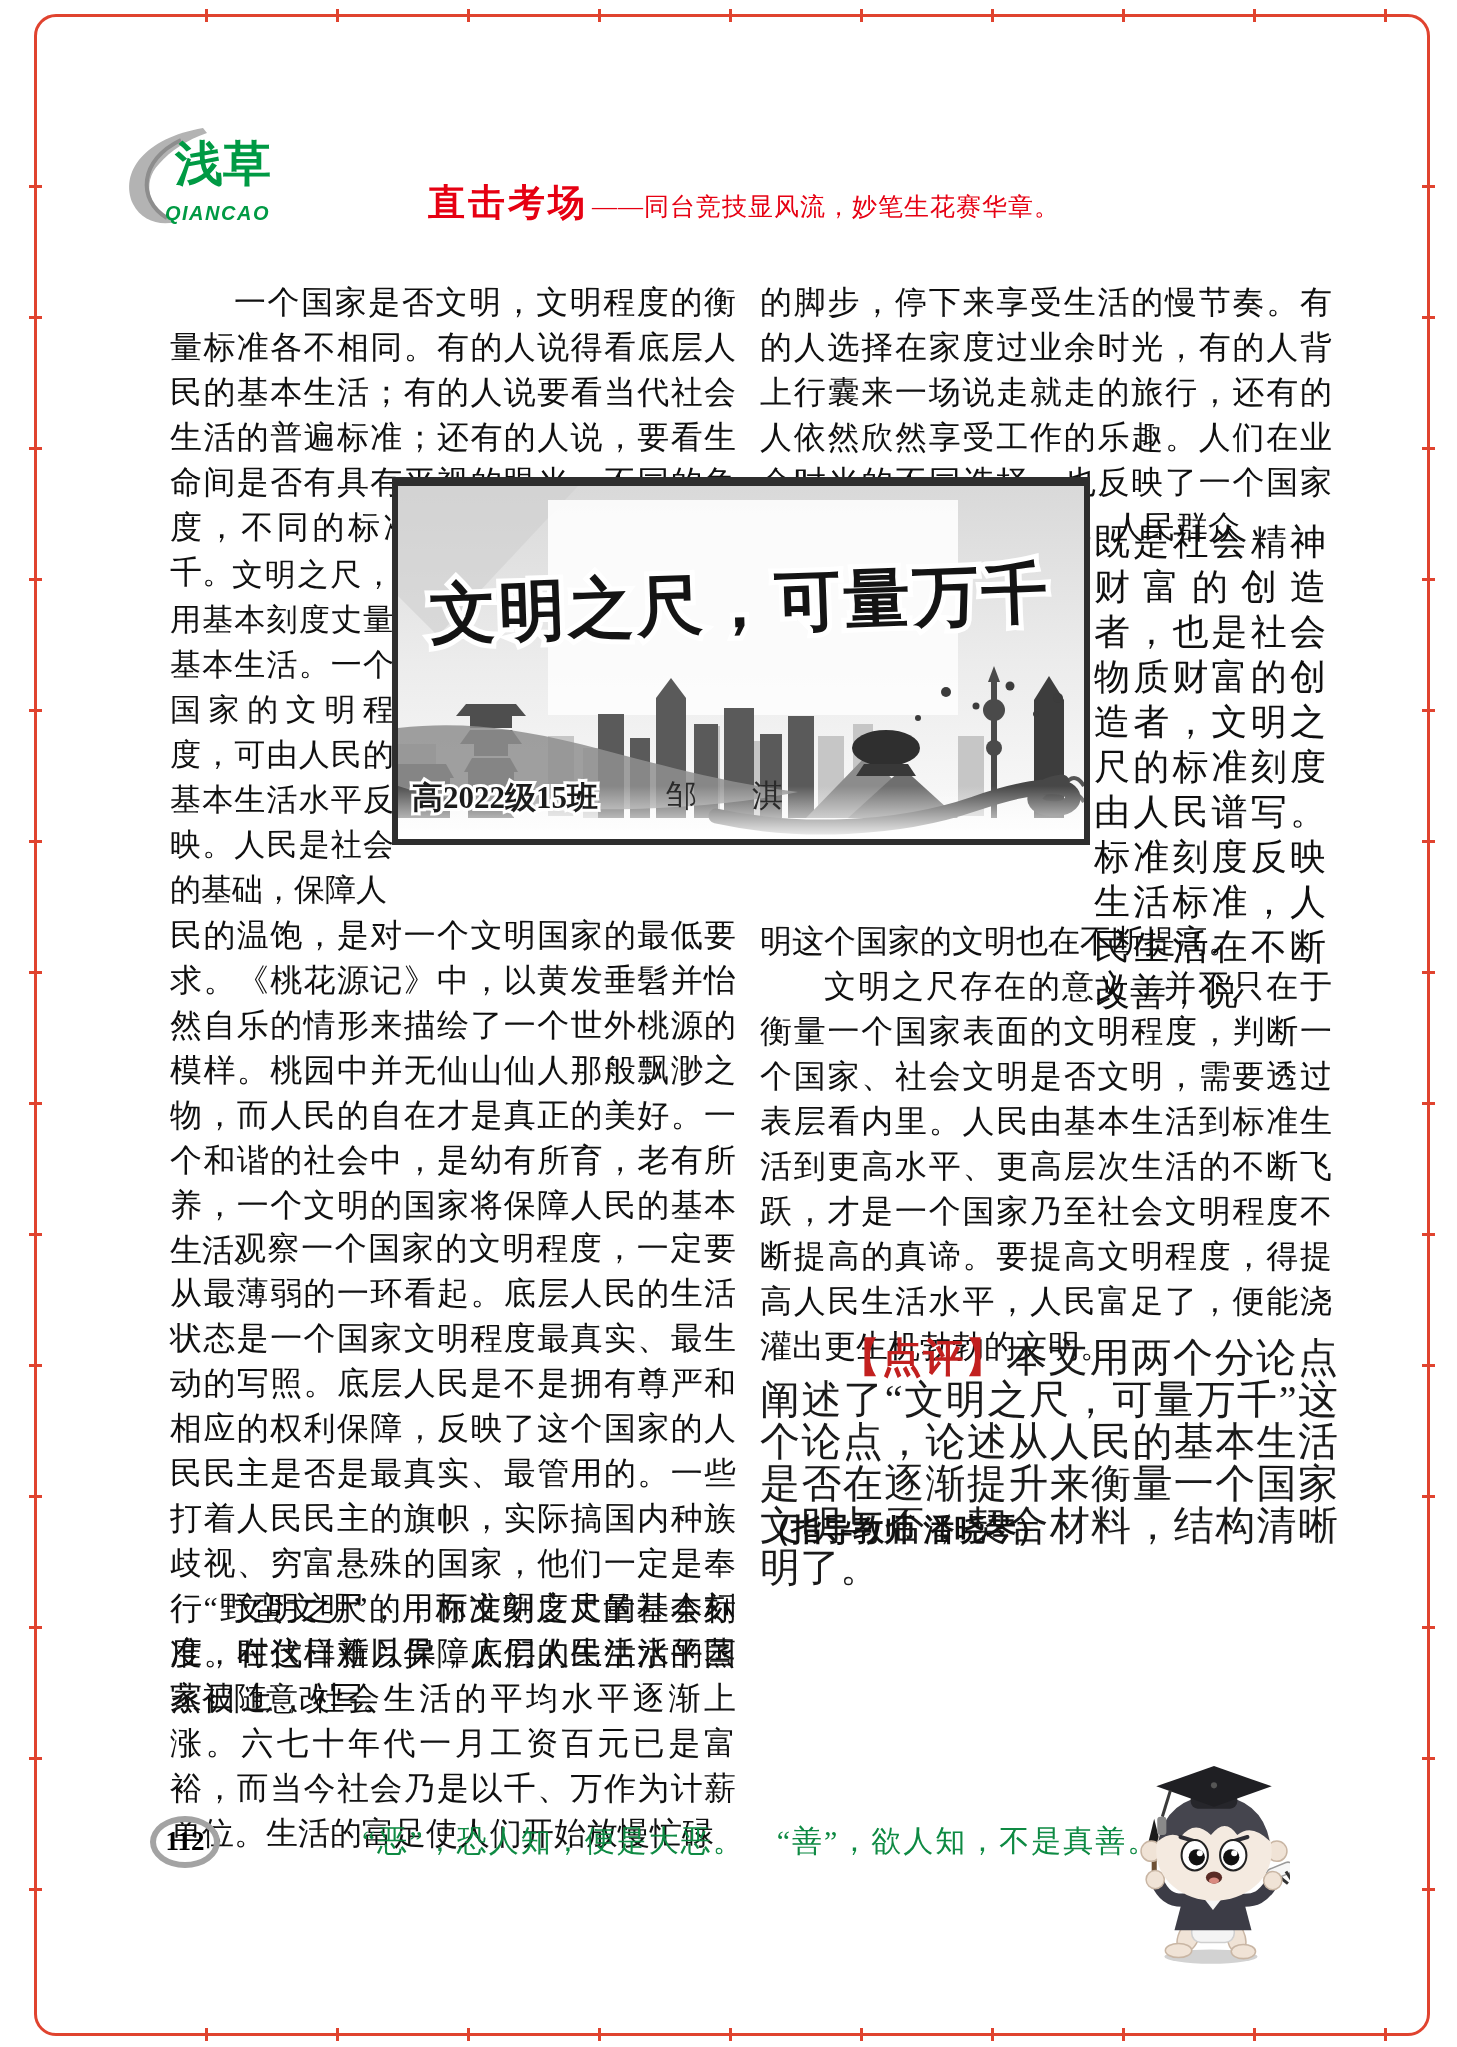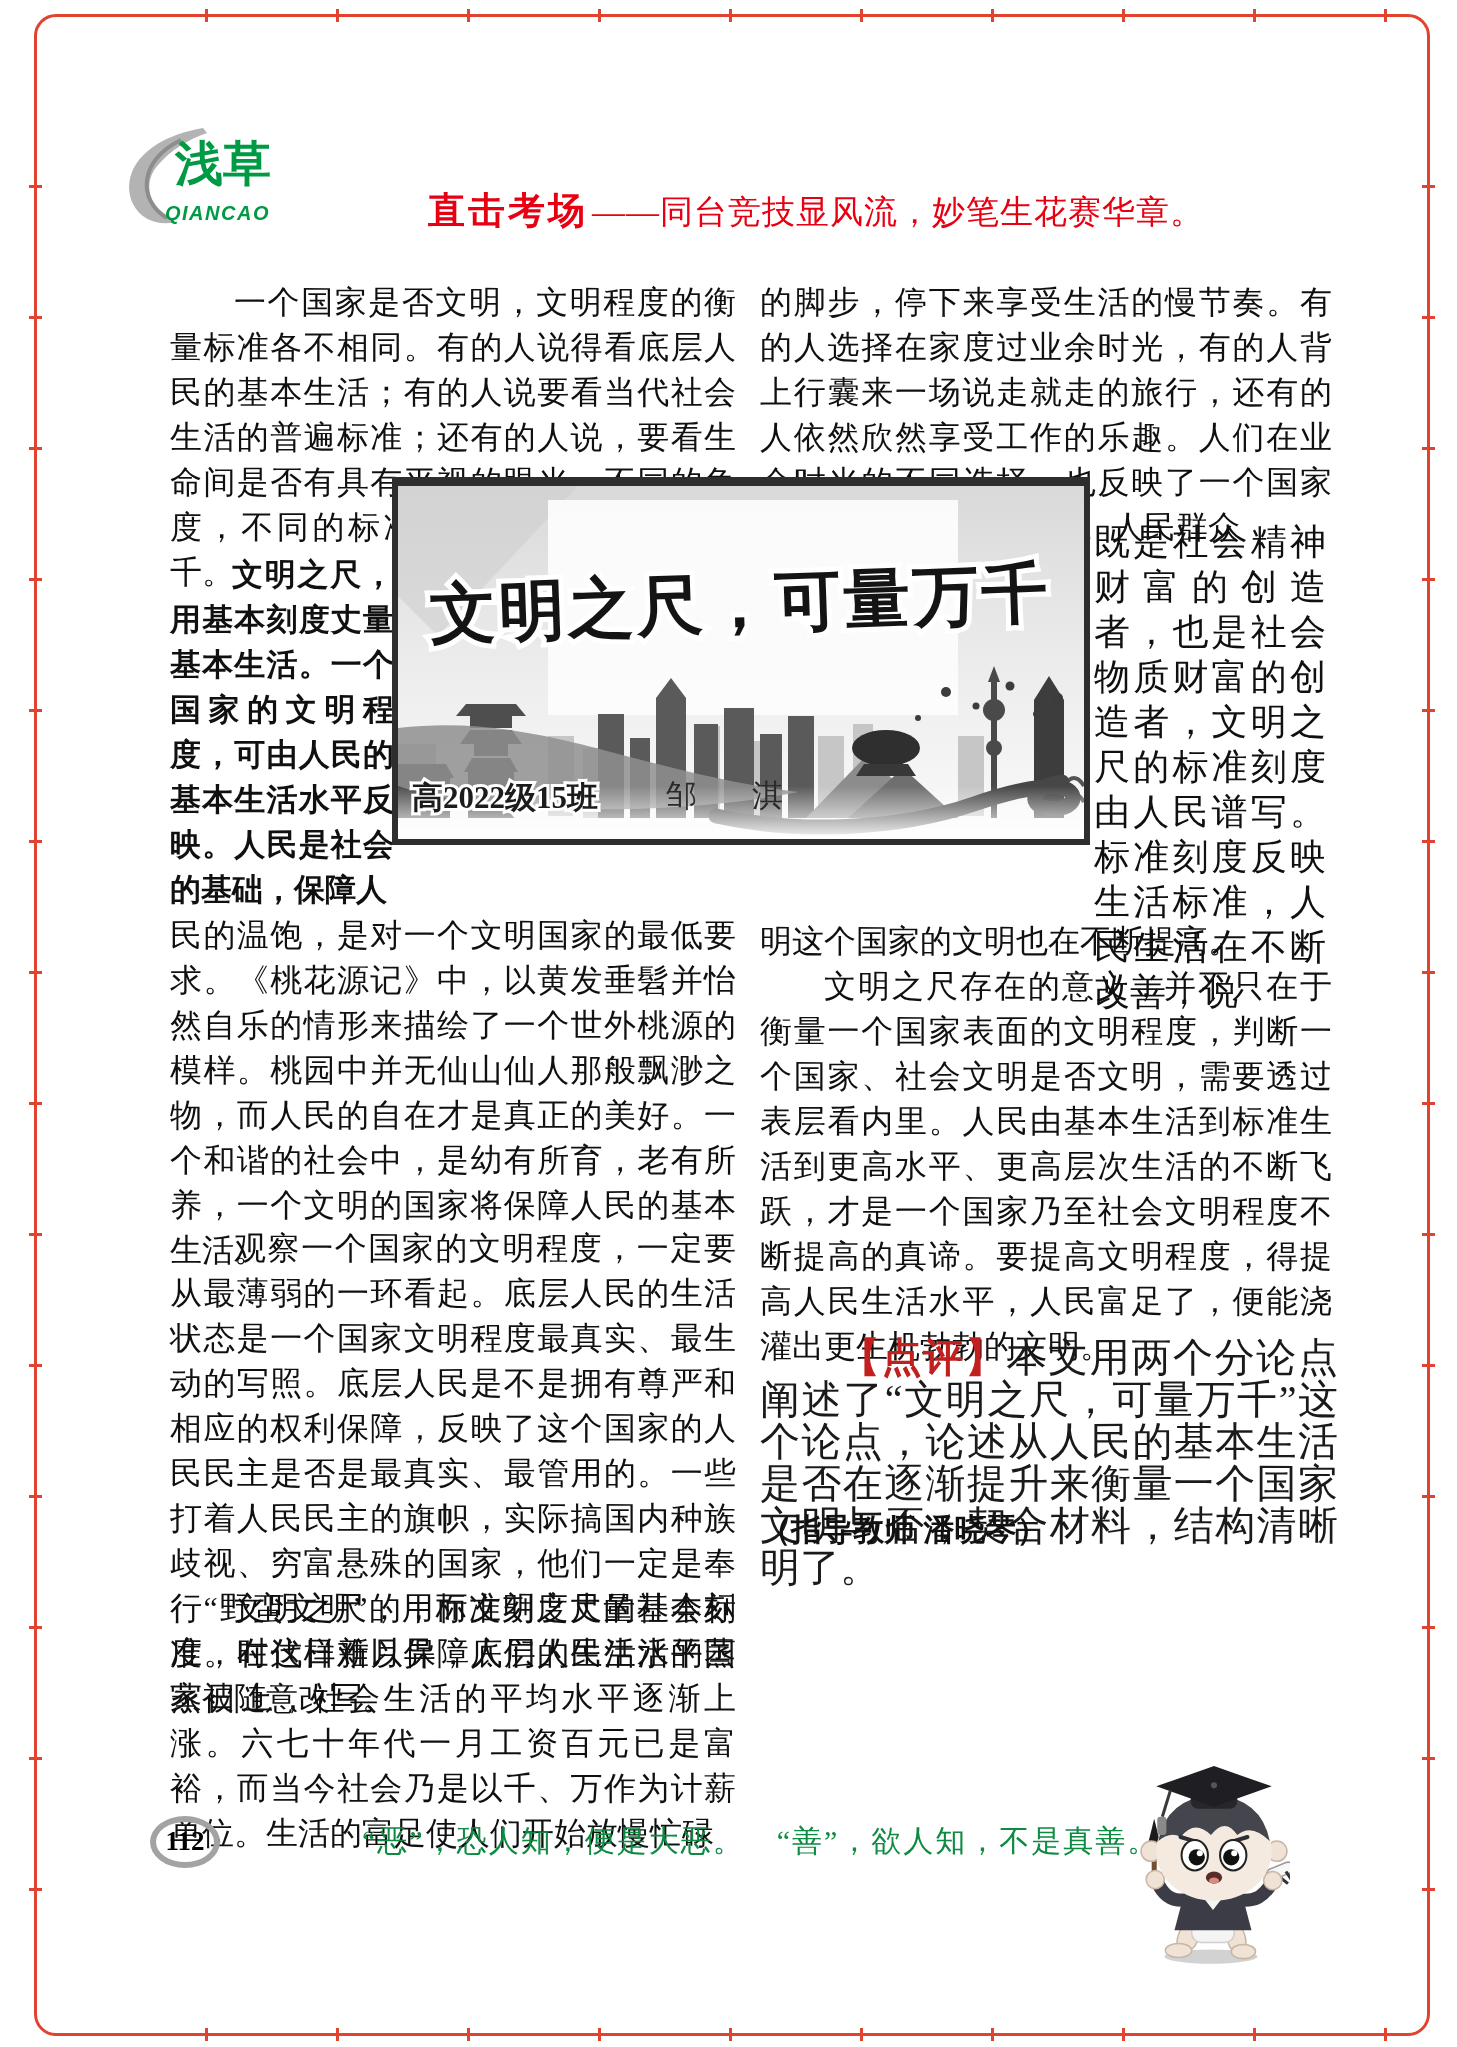--- a/index.html
+++ b/index.html
@@ -11,26 +11,26 @@
   .tick{position:absolute;}
   .tick.h{height:13px;left:40px;right:40px;
           background:repeating-linear-gradient(90deg,transparent 0,transparent 128px,#e0432f 128px,#e0432f 131px);}
   .tick.v{width:13px;top:40px;bottom:40px;
           background:repeating-linear-gradient(180deg,transparent 0,transparent 128px,#e0432f 128px,#e0432f 131px);}
   .tick.t{top:-8px}.tick.b{bottom:-8px}.tick.l{left:-8px}.tick.r{right:-8px}
   
   .logo{position:absolute;left:103px;top:120px;width:228px;height:120px;}
   .header-line{position:absolute;left:428px;top:178px;display:flex;align-items:baseline;color:#e60012;white-space:nowrap;}
   .header-title{font-family:"Liberation Sans","DejaVu Sans",sans-serif;font-weight:bold;font-size:37px;letter-spacing:3px;}
-  .header-tagline{font-size:33px;margin-left:4px;letter-spacing:1px;margin-top:12px;}
+  .header-tagline{font-size:25px;margin-left:4px;letter-spacing:1px;margin-top:12px;}
   
   .tb{position:absolute;font-size:32px;line-height:45px;color:#101010;text-align:justify;}
   .ind{text-indent:2em;}
   .b-p1{left:170px;top:248px;width:566px;}
-  .b-p2a{left:170px;top:521px;width:224px;font-size:31px;font-weight:bold;}
+  .b-p2a{left:170px;top:521px;width:224px;font-size:31px;}
   .b-p2b{left:170px;top:881px;width:566px;}
   .b-p3{left:170px;top:1194px;width:566px;}
   .b-p4{left:170px;top:1554px;width:566px;}
   .b-p5a{left:760px;top:248px;width:572px;}
   .b-p5b{left:1094px;top:484px;width:232px;font-size:36px;}
   .b-p5c{left:760px;top:887px;width:572px;}
   .b-p6{left:760px;top:932px;width:572px;}
   
   .b-comment{left:760px;top:1297px;width:578px;font-size:40px;line-height:42px;color:#1a1a1a;}
   .comment-label{color:#c2201f;font-weight:bold;}

